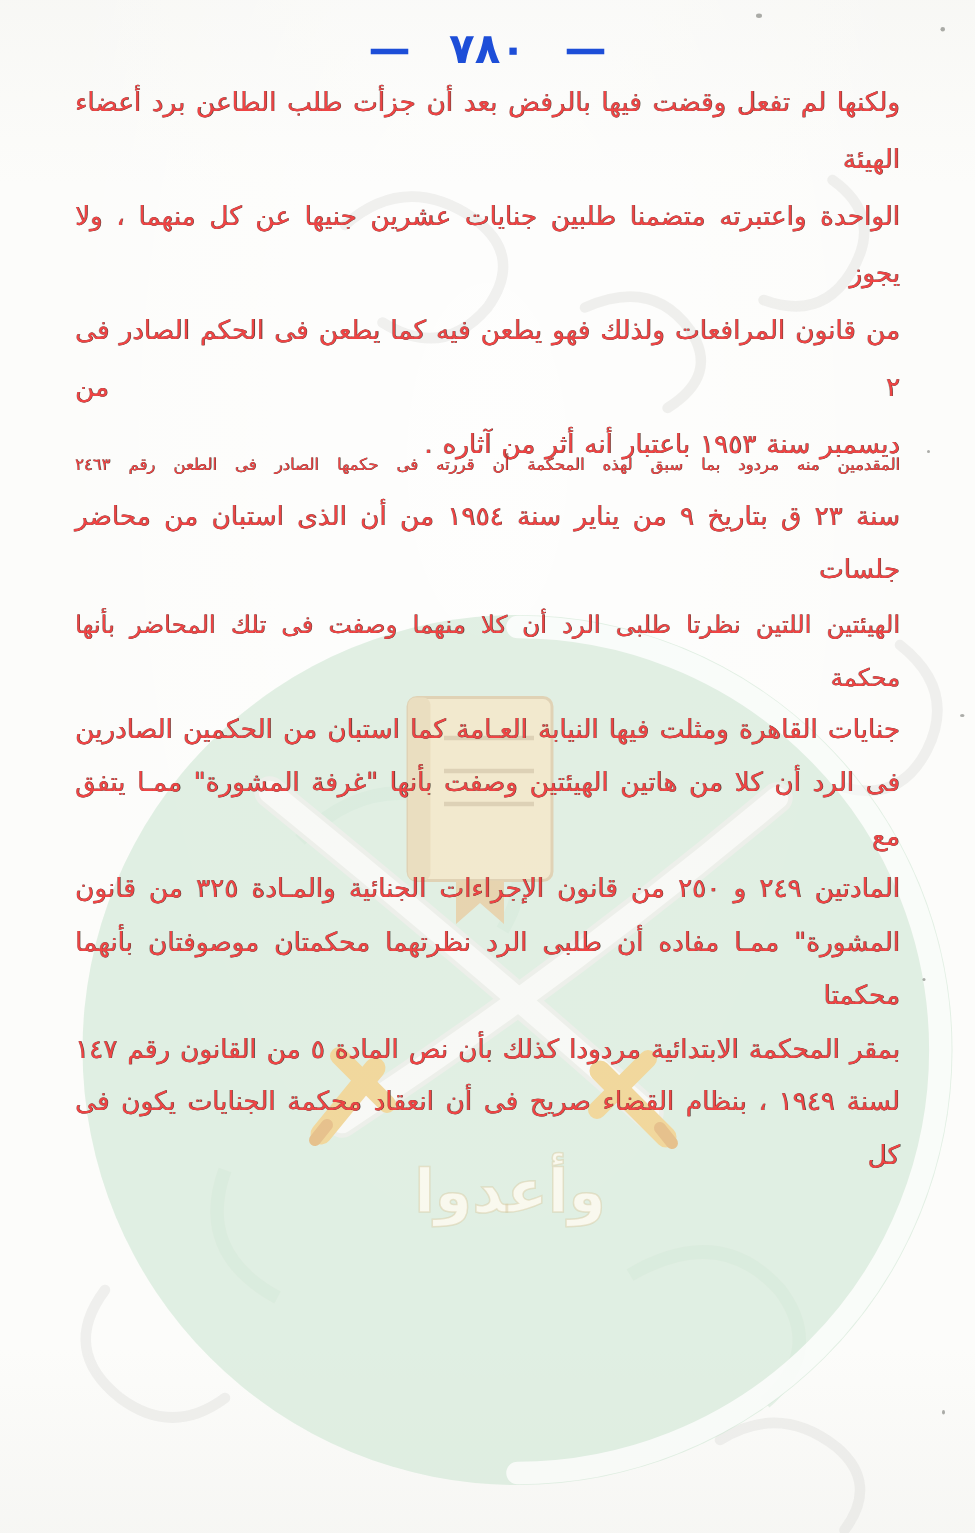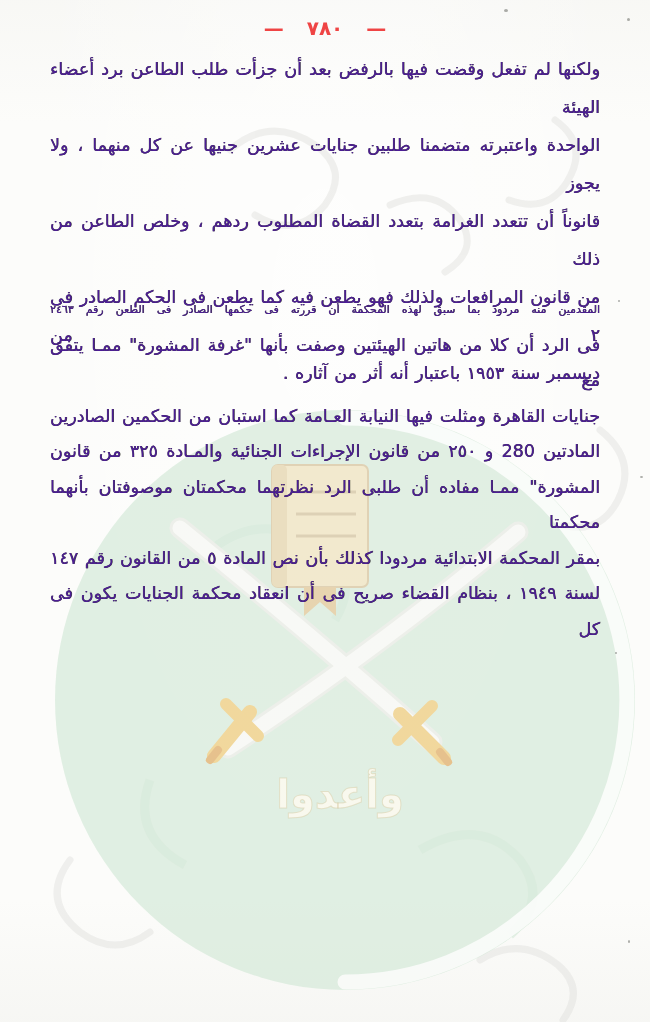--- a/index.html
+++ b/index.html
@@ -11,35 +11,35 @@
   .paper-tint{
     position:absolute;inset:0;z-index:0;
     background:
       radial-gradient(ellipse at 50% 30%, rgba(255,255,255,.6), rgba(0,0,0,0) 70%),
       linear-gradient(180deg, rgba(235,235,230,.25), rgba(255,255,255,0) 12%, rgba(255,255,255,0) 88%, rgba(230,230,225,.25));
   }
   svg.watermark{position:absolute;top:0;left:0;z-index:1;}
   .content{position:absolute;inset:0;z-index:2;color:#23261e;}
   .page-number{
     position:absolute;top:16px;left:0;right:0;
-    text-align:center;font-size:20px;font-weight:bold;
-    word-spacing:16px;color:#ef4444;
+    text-align:center;font-size:28px;font-weight:bold;
+    word-spacing:16px;color:#1d4ed8;
   }
   .para{position:absolute;right:50px;left:50px;direction:rtl;}
   .p1{top:50px;}
   .p2{top:292px;}
   .line{
     direction:rtl;
     text-align:justify;
     text-align-last:justify;
     font-size:17.5px;
     line-height:38px;
     white-space:normal;
     word-spacing:1px;
-    color:#4c1d95;
+    color:#ef4444;
     text-shadow:0.35px 0 0 rgba(35,38,30,.85), -0.25px 0 0 rgba(35,38,30,.45);
   }
   .p2 .line{line-height:35.5px;}
   .p1 .l5{text-align-last:right;}
   .p2 .l0{padding-right:42px;}
   .p2 .l1{font-size:11px;letter-spacing:-0.2px;}
   .p2 .l3{font-size:16.3px;}
   .speck{position:absolute;border-radius:50%;background:#4a4c44;opacity:.45;z-index:2;}
 </style>
 </head>
@@ -99,29 +99,30 @@
   <text font-family="DejaVu Sans, sans-serif" font-size="36" font-weight="bold" letter-spacing="4" fill="rgba(238,241,235,0.9)" stroke="rgba(125,135,125,0.55)" stroke-width="1.2" opacity="0.95">
     <textPath href="#wmarc" startOffset="6">IKHWANWIKI.COM</textPath>
   </text>
 </svg>
 
 <div class="content">
   <div class="page-number">— ٧٨٠ —</div>
   <div class="para p1">
       <div class="line l0">ولكنها لم تفعل وقضت فيها بالرفض بعد أن جزأت طلب الطاعن برد أعضاء الهيئة</div>
       <div class="line l1">الواحدة واعتبرته متضمنا طلبين جنايات عشرين جنيها عن كل منهما ، ولا يجوز</div>
-      <div class="line l2">قانوناً أن تتعدد الغرامة بتعدد القضاة المطلوب ردهم ، وخلص الطاعن من ذلك</div>
       <div class="line l4">من قانون المرافعات ولذلك فهو يطعن فيه كما يطعن فى الحكم الصادر فى ٢ من</div>
       <div class="line l5">ديسمبر سنة ١٩٥٣ باعتبار أنه أثر من آثاره .</div>
     </div>
   <div class="para p2">
       <div class="line l1">المقدمين منه مردود بما سبق لهذه المحكمة أن قررته فى حكمها الصادر فى الطعن رقم ٢٤٦٣</div>
+      <div class="line l2">سنة ٢٣ ق بتاريخ ٩ من يناير سنة ١٩٥٤ من أن الذى استبان من محاضر جلسات</div>
+      <div class="line l3">الهيئتين اللتين نظرتا طلبى الرد أن كلا منهما وصفت فى تلك المحاضر بأنها محكمة</div>
+      <div class="line l4">جنايات القاهرة ومثلت فيها النيابة العـامة كما استبان من الحكمين الصادرين</div>
       <div class="line l5">فى الرد أن كلا من هاتين الهيئتين وصفت بأنها "غرفة المشورة" ممـا يتفق مع</div>
-      <div class="line l4">جنايات القاهرة ومثلت فيها النيابة العـامة كما استبان من الحكمين الصادرين</div>
-      <div class="line l6">المادتين 280 و ٢٥٠ من قانون الإجراءات الجنائية والمـادة ٣٢٥ من قانون</div>
+      <div class="line l6">المادتين ٢٤٩ و ٢٥٠ من قانون الإجراءات الجنائية والمـادة ٣٢٥ من قانون</div>
       <div class="line l8">المشورة" ممـا مفاده أن طلبى الرد نظرتهما محكمتان موصوفتان بأنهما محكمتا</div>
       <div class="line l10">بمقر المحكمة الابتدائية مردودا كذلك بأن نص المادة ٥ من القانون رقم ١٤٧</div>
       <div class="line l11">لسنة ١٩٤٩ ، بنظام القضاء صريح فى أن انعقاد محكمة الجنايات يكون فى كل</div>
     </div>
 </div>
 
 <div class="speck" style="top:9px;left:504px;width:4px;height:3px;"></div>
 <div class="speck" style="top:18px;left:627px;width:3px;height:3px;"></div>
 <div class="speck" style="top:300px;left:618px;width:2px;height:2px;"></div>
 <div class="speck" style="top:476px;left:640px;width:3px;height:2px;"></div>

